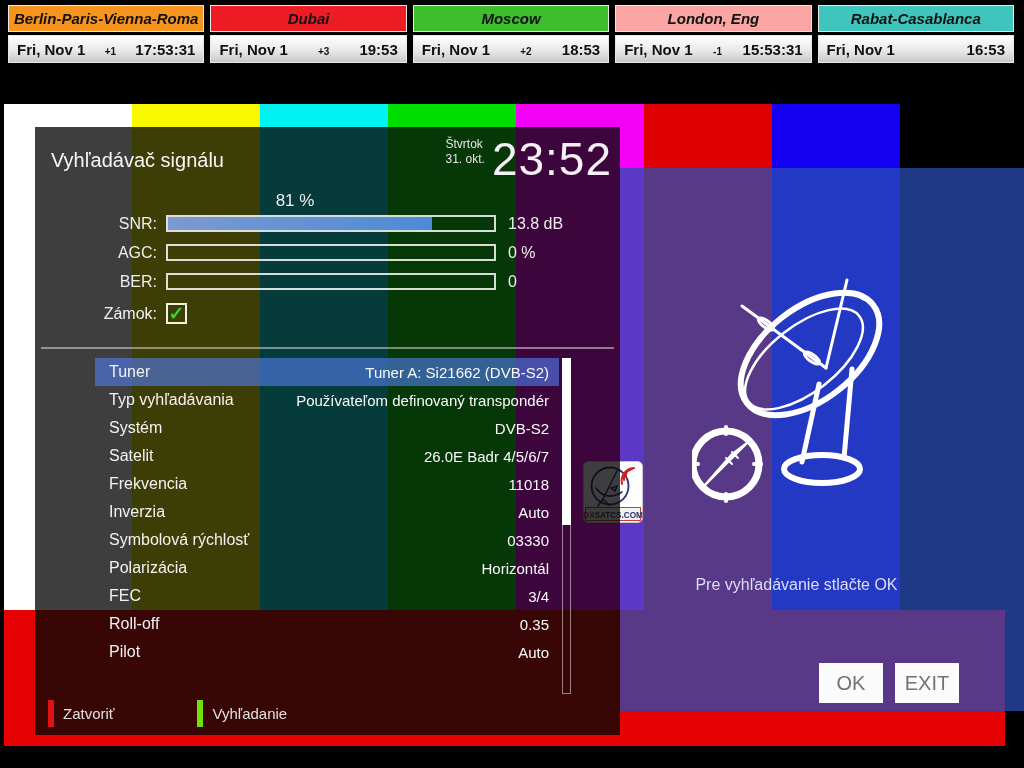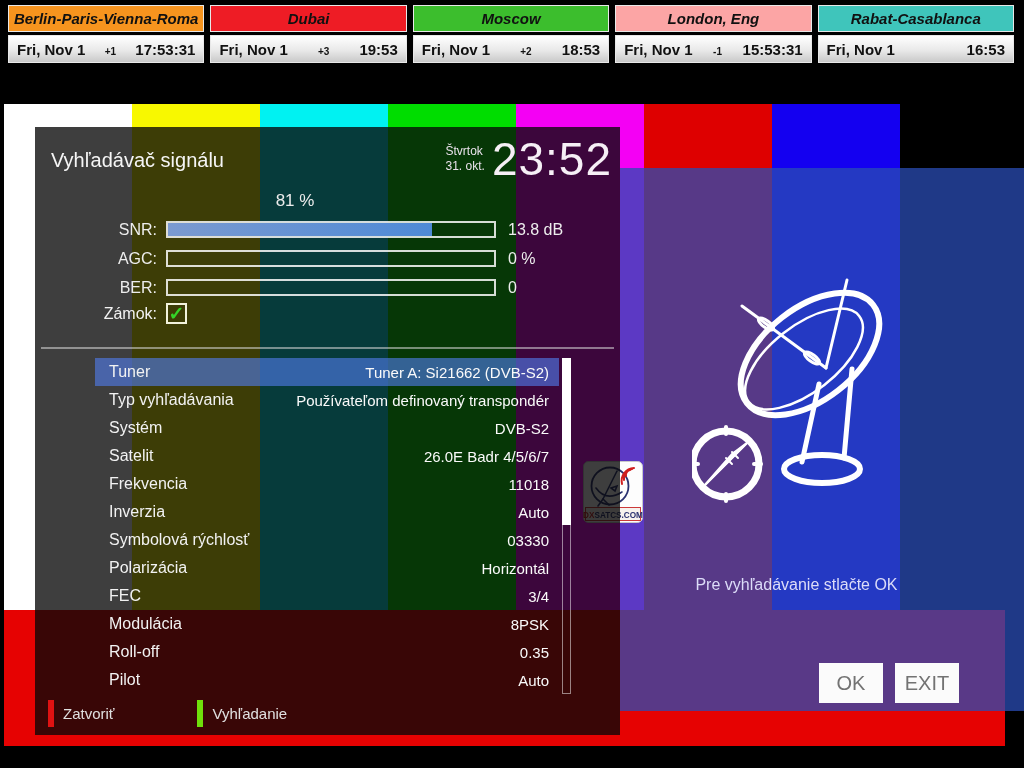--- a/index.html
+++ b/index.html
@@ -35,27 +35,27 @@
   #btn-ok { left:819px; } #btn-exit { left:895px; }
 
   
   .logo { position:absolute; left:583px; top:461px; width:60px; height:62px; }
 
   
   .dialog { position:absolute; left:35px; top:127px; width:585px; height:608px;
             background:rgba(8,8,8,0.78); color:#f2f2f2; }
   .dlg-title { position:absolute; left:16px; top:22px; font-size:20px; font-weight:300; color:#f5f5f5; }
   .dlg-clock { position:absolute; right:8px; top:8px; display:flex; align-items:flex-start; }
-  .dlg-clock .small { font-size:12px; color:#eae2ec; line-height:15px; margin-top:9px; margin-right:7px; text-align:left; }
+  .dlg-clock .small { font-size:12px; color:#eae2ec; line-height:15px; margin-top:2px; margin-right:7px; text-align:left; }
   .dlg-clock .big { font-size:46px; font-weight:200; color:#f6eff6; letter-spacing:1px; line-height:48px; }
 
   .percent { position:absolute; left:0; top:64px; width:520px; text-align:center; font-size:17px; color:#ececec; }
 
   .meters { position:absolute; left:0; top:88px; width:585px; }
-  .meter { display:flex; align-items:center; height:29px; }
+  .meter { display:flex; align-items:flex-start; height:29px; }
   .meter .lbl { width:122px; text-align:right; font-size:16px; color:#ededed; }
   .meter .tube { width:330px; height:17px; border:2px solid rgba(250,250,250,0.85); margin-left:9px; }
   .meter .fill { height:100%; background:linear-gradient(90deg,#7b9ad0,#4e8ad6); }
   .meter .val { margin-left:12px; font-size:16px; color:#ededed; }
 
   .lockrow { position:absolute; left:0; top:176px; display:flex; align-items:center; }
   .lockrow .lbl { width:122px; text-align:right; font-size:16px; }
   .checkbox { width:21px; height:21px; border:2px solid #f2f2dc; margin-left:9px;
               display:flex; align-items:center; justify-content:center;
               color:#35d428; font-size:19px; font-weight:bold; line-height:17px; }
@@ -259,24 +259,20 @@
       </div>
       <div class="trow">
         <span class="k">Polarizácia</span>
           <span class="v">Horizontál</span>
       </div>
       <div class="trow">
         <span class="k">FEC</span>
           <span class="v">3/4</span>
       </div>
       <div class="trow">
-        <span class="k">Modulácia</span>
-          <span class="v">8PSK</span>
-      </div>
-      <div class="trow">
         <span class="k">Roll-off</span>
           <span class="v">0.35</span>
       </div>
       <div class="trow">
         <span class="k">Pilot</span>
           <span class="v">Auto</span>
       </div>
     </div>
 
     <div class="sbar">

